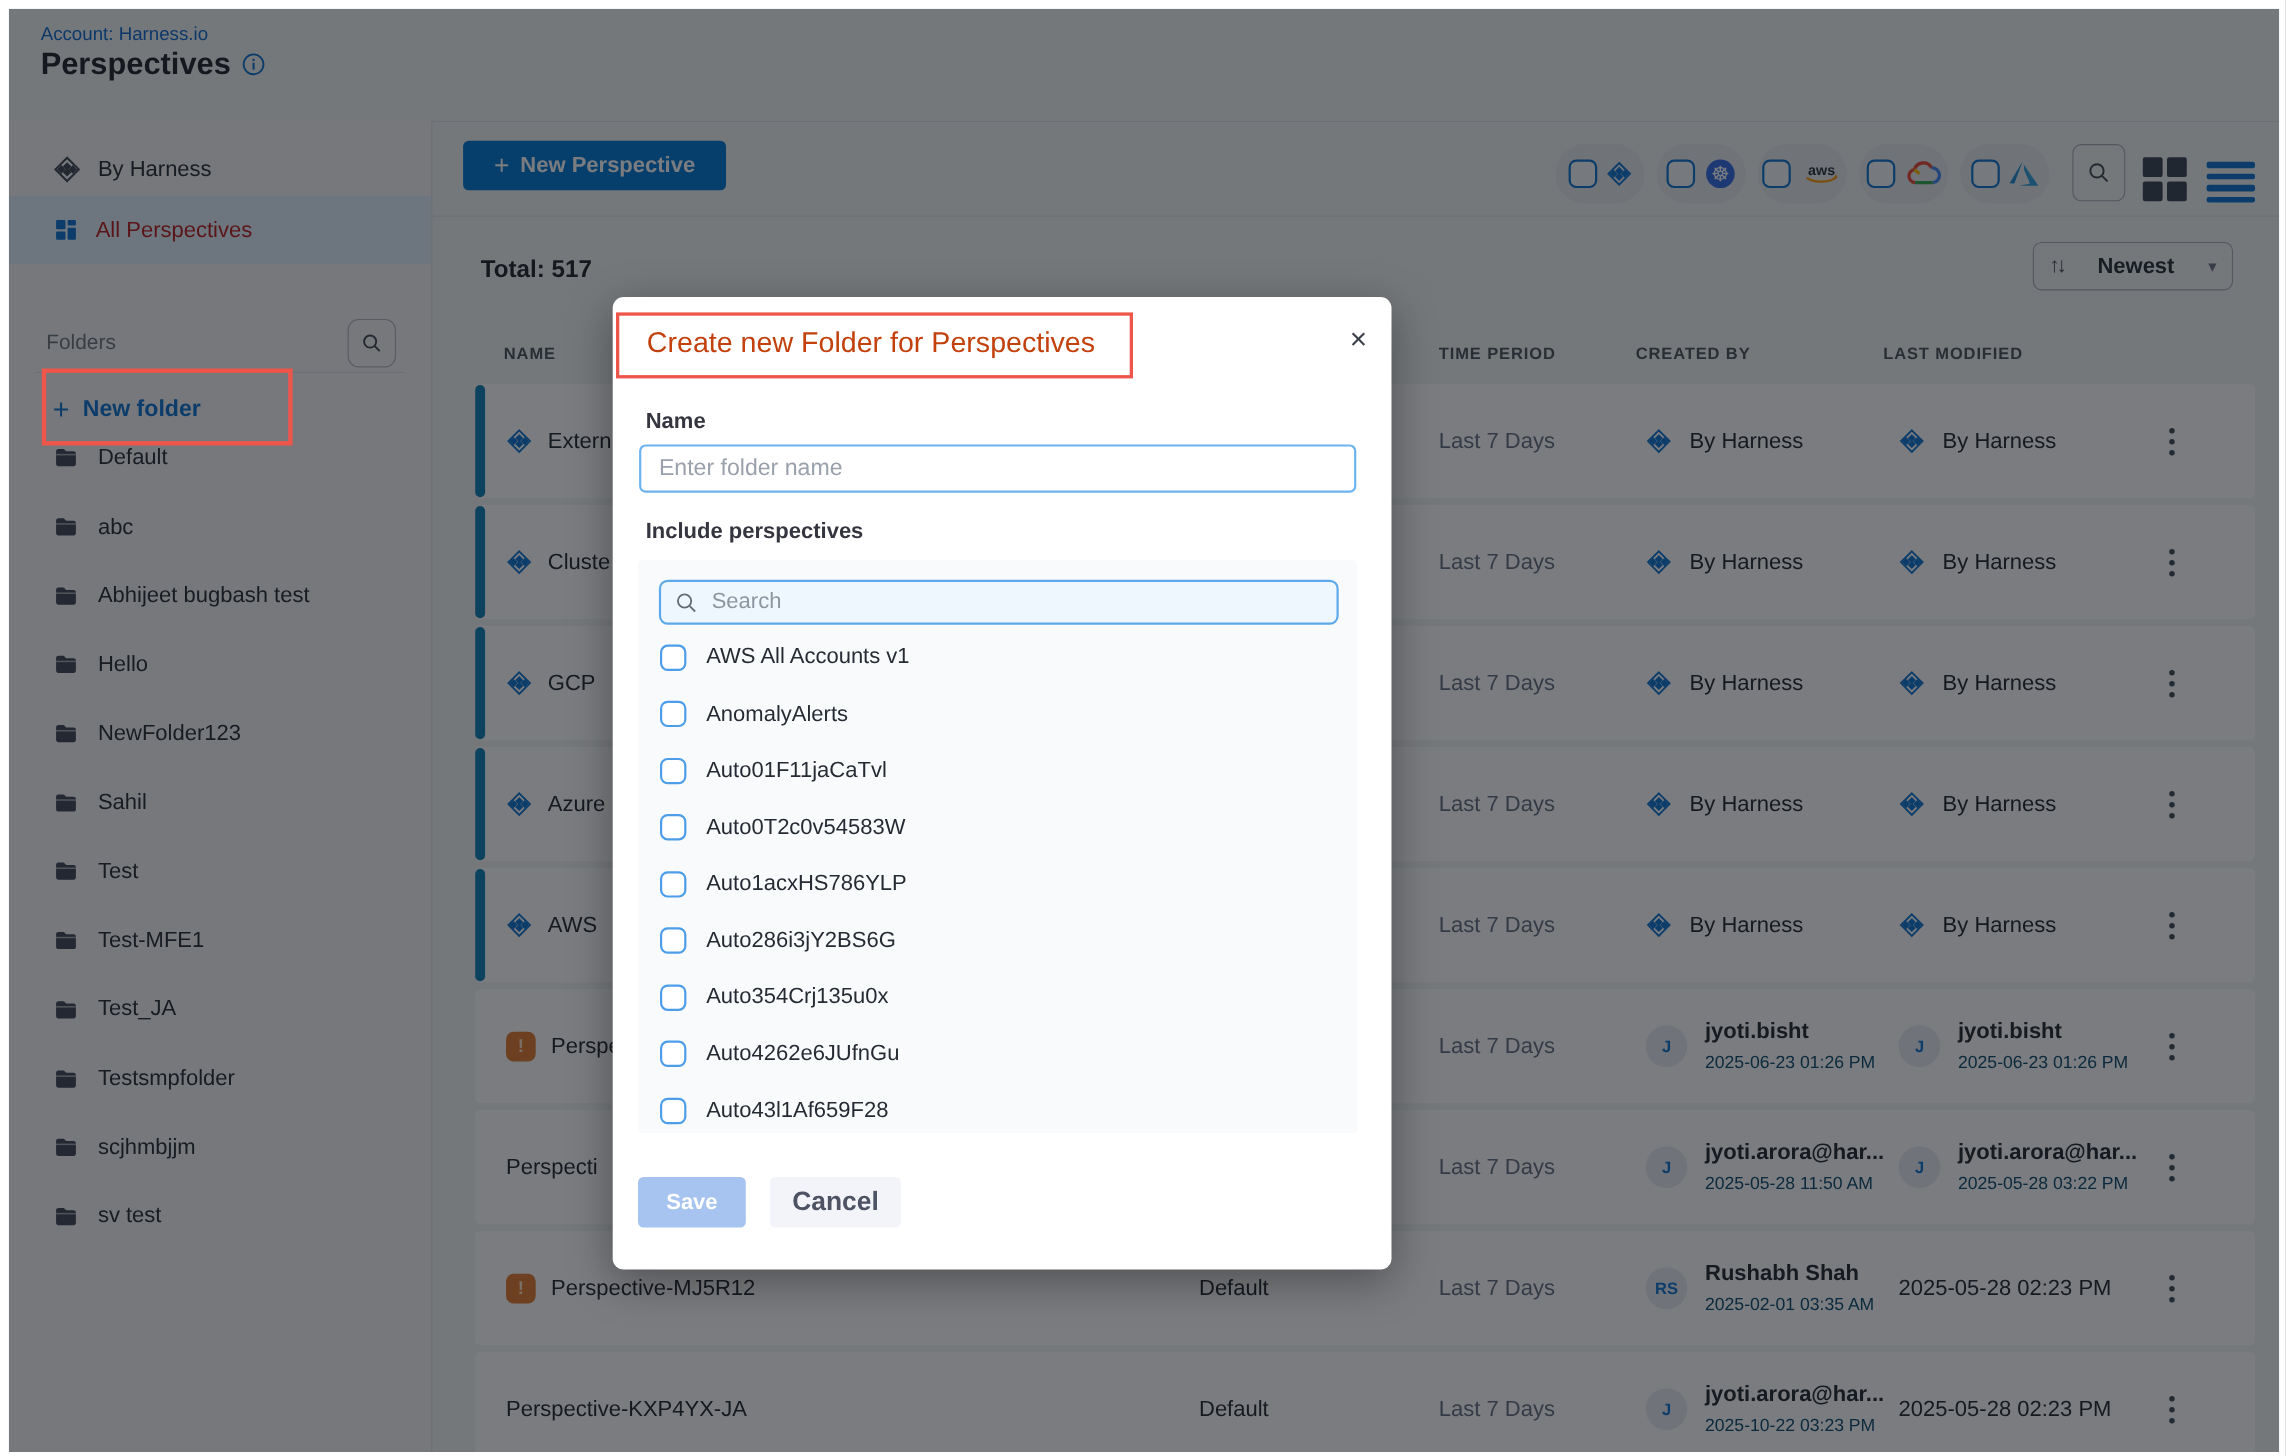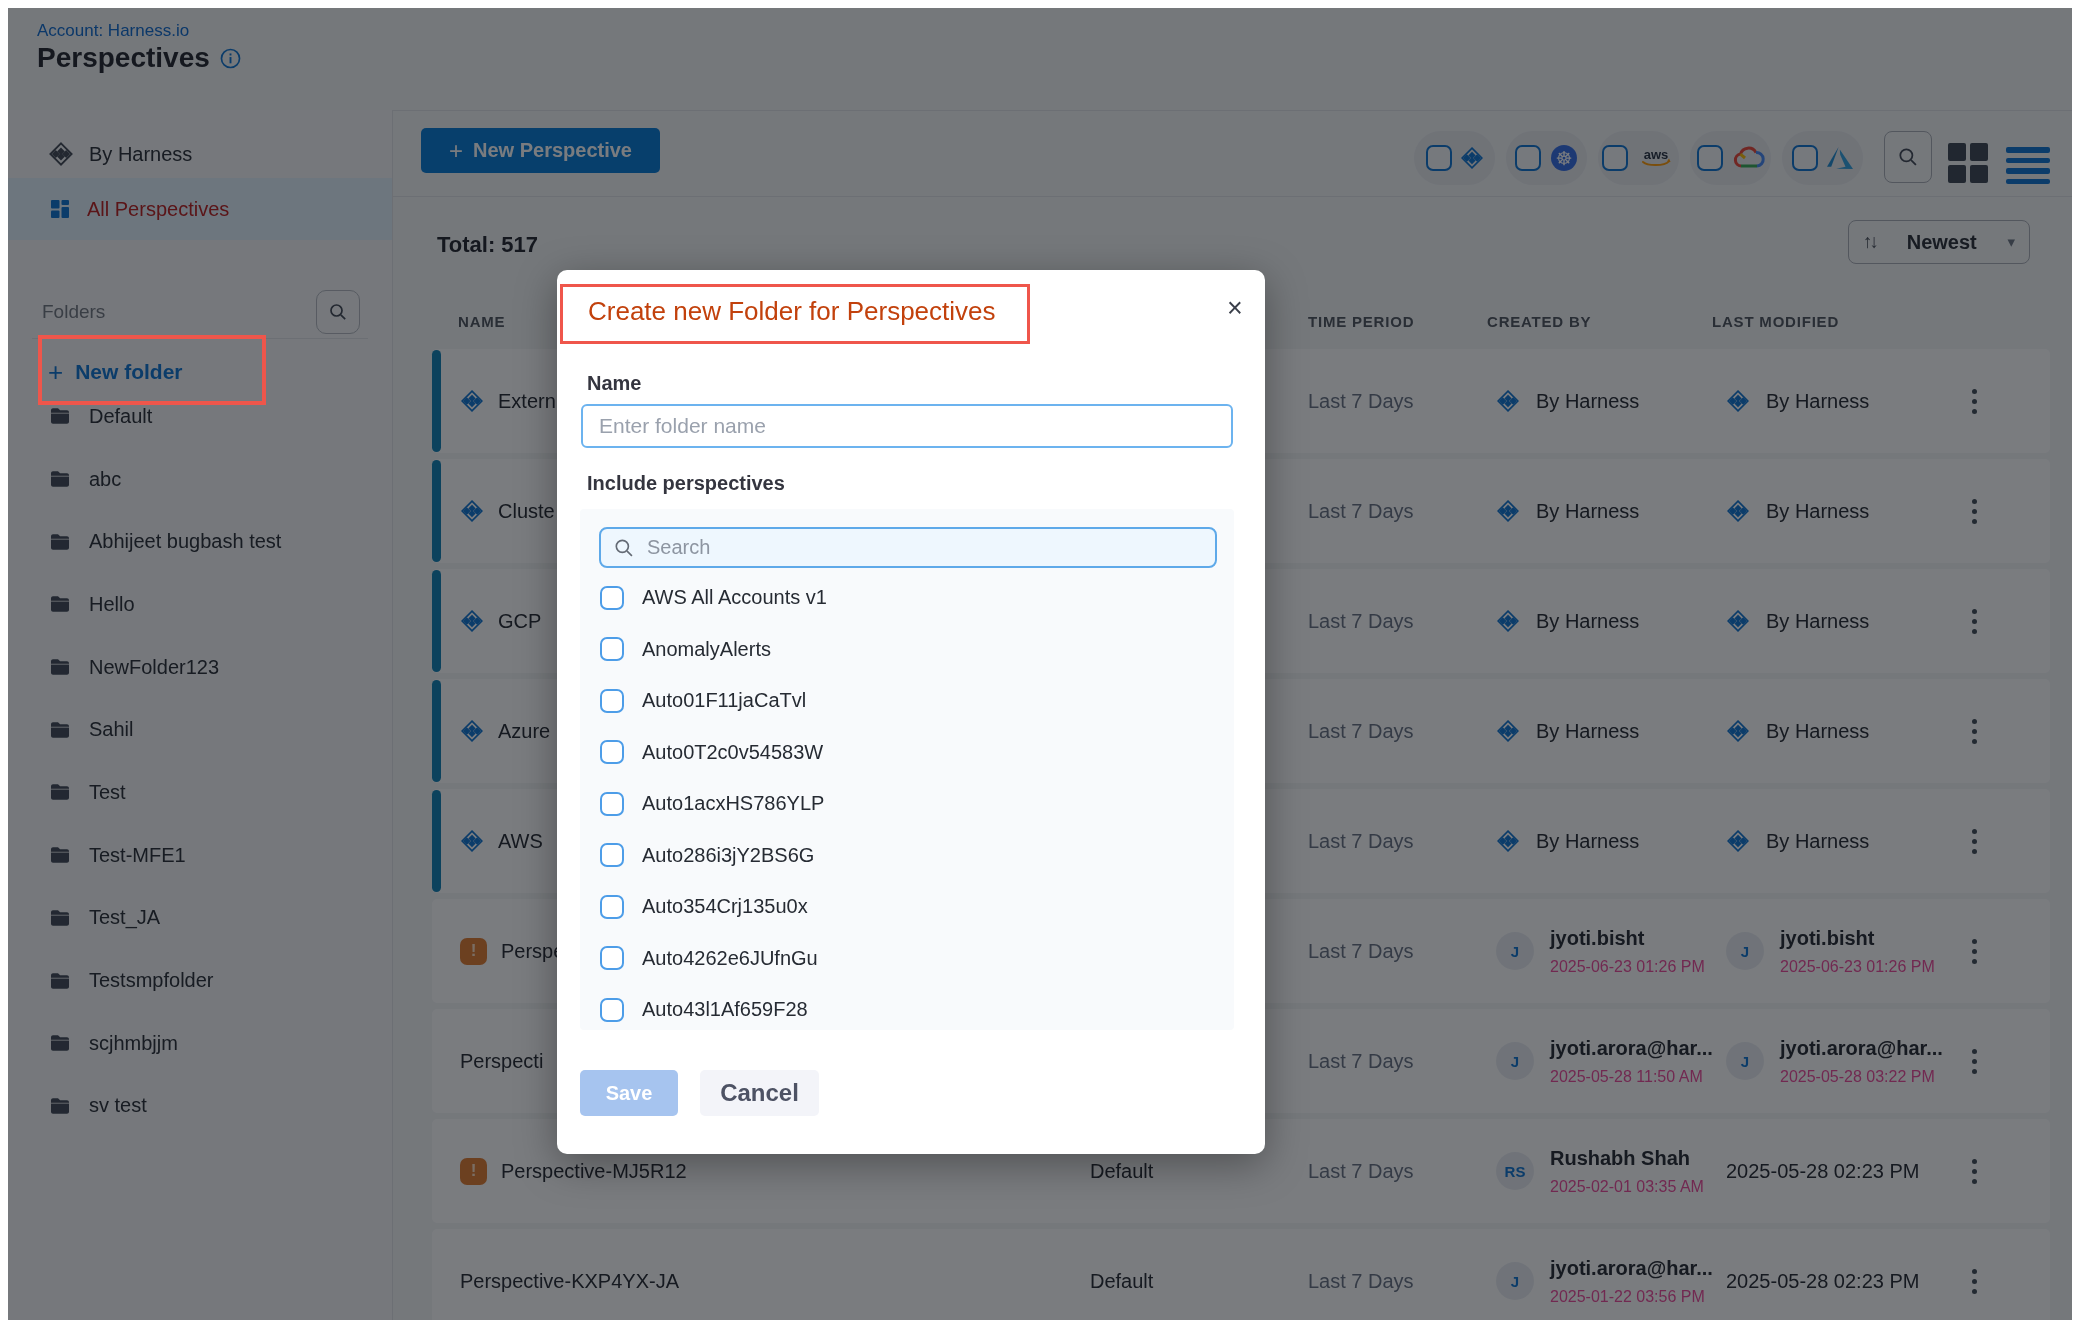--- a/index.html
+++ b/index.html
@@ -56,21 +56,21 @@
   .cell-name{position:absolute;left:28px;top:0;height:100%;display:flex;align-items:center;gap:14px;font-size:20px;color:#23272f}
   .alert-ic{width:27px;height:27px;border-radius:7px;background:#e07a2e;color:#ffe1c4;font-weight:700;font-size:17px;
             display:flex;align-items:center;justify-content:center}
   .cell-folder{position:absolute;left:658px;top:0;height:100%;display:flex;align-items:center;font-size:20px;color:#23272f}
   .cell-time{position:absolute;left:876px;top:0;height:100%;display:flex;align-items:center;font-size:20px;color:#667082}
   .cell-by{position:absolute;top:0;height:100%;display:flex;align-items:center;gap:16px}
   .by-created{left:1064px}.by-modified{left:1294px}
   .avatar{width:38px;height:38px;border-radius:50%;background:#e9ecf2;color:#0b72d0;font-weight:700;font-size:15px;
           display:flex;align-items:center;justify-content:center;flex:none}
   .uname{font-size:20px;font-weight:600;color:#23272f;line-height:1.25}
-  .uts{font-size:16px;color:#ec4899;margin-top:7px}
+  .uts{font-size:16px;color:#0c4a6e;margin-top:7px}
   .hlabel{font-size:20px;color:#23272f}
   .mod-text{font-size:20px;font-weight:500;color:#23272f}
   .kebab{position:absolute;left:1522px;top:0;height:100%;width:40px;display:flex;flex-direction:column;gap:5px;
          align-items:center;justify-content:center;cursor:pointer}
   .kebab i{width:5px;height:5px;border-radius:50%;background:#3f4a55}
   
   .overlay{position:absolute;inset:0;background:rgba(13,16,21,.55);z-index:10}
   .modal{position:absolute;left:549px;top:262px;width:708px;height:884px;background:#fff;border-radius:10px;z-index:20;
          box-shadow:0 10px 40px rgba(0,0,0,.35)}
   .m-title{position:absolute;left:31px;top:26px;font-size:26px;font-weight:400;color:#c2410c}
@@ -687,21 +687,21 @@
     <div class="cell-name">
 
       <span>Perspective-KXP4YX-JA</span>
     </div>
     <div class="cell-folder">Default</div>
     <div class="cell-time">Last 7 Days</div>
     <div class="cell-by by-created">
     <span class="avatar">J</span>
     <span>
       <div class="uname">jyoti.arora@har...</div>
-      <div class="uts">2025-01-22 03:56 PM</div>
+      <div class="uts">2025-10-22 03:23 PM</div>
     </span>
         </div>
     <div class="cell-by by-modified">
       <span class="mod-text">2025-05-28 02:23 PM</span>
         </div>
     <div class="kebab">
           <i></i>
           <i></i>
           <i></i>
         </div>

